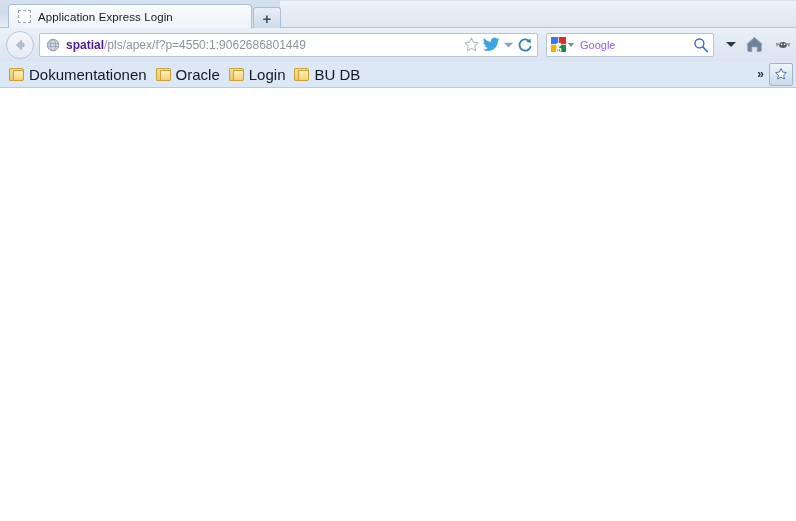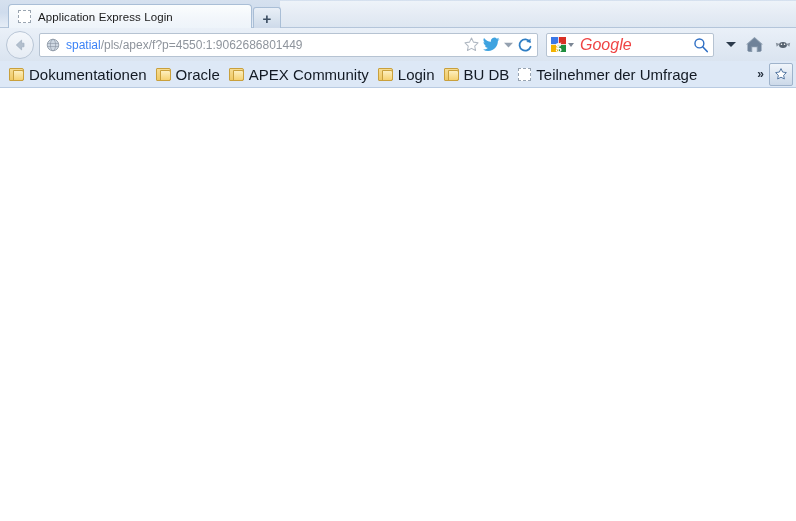--- a/index.html
+++ b/index.html
@@ -143,22 +143,22 @@
   }
   .url-text {
     flex: 1 1 auto;
     font-size: 12px;
     white-space: nowrap;
     overflow: hidden;
     min-width: 0;
     color: #8a8f96;
   }
   .url-host {
-    color: #3b82f6;
-    font-weight: 400;
+    color: #4c1d95;
+    font-weight: 700;
   }
   .url-path { color: #8e949c; text-align: center; }
 
   .url-icons {
     display: flex;
     align-items: center;
     flex: 0 0 auto;
     gap: 3px;
     padding-left: 4px;
   }
@@ -183,23 +183,22 @@
   .search-caret {
     width: 0; height: 0;
     border-left: 3.5px solid transparent;
     border-right: 3.5px solid transparent;
     border-top: 4px solid #7b8694;
     margin-right: 6px;
     flex: 0 0 auto;
   }
   .search-placeholder {
     flex: 1 1 auto;
-    font-size: 16px;
-    font-style: italic;
-    color: #ef4444;
+    font-size: 11px;
+    color: #8b5cf6;
     white-space: nowrap;
     overflow: hidden;
   }
 
   .navbar-caret {
     width: 0; height: 0;
     border-left: 5px solid transparent;
     border-right: 5px solid transparent;
     border-top: 5px solid #2b3a4b;
     margin: 0 9px 0 12px;
@@ -435,48 +434,37 @@
     </div>
 
     <div class="bm">
       <span class="folder">
         <span class="folder-back"></span>
           <span class="folder-front"></span>
       </span>
       <span class="bm-label">Oracle</span>
     </div>
 
+
     <div class="bm">
       <span class="folder">
         <span class="folder-back"></span>
           <span class="folder-front"></span>
       </span>
-      <span class="bm-label">APEX Community</span>
+      <span class="bm-label">Login</span>
     </div>
 
     <div class="bm">
       <span class="folder">
         <span class="folder-back"></span>
           <span class="folder-front"></span>
       </span>
-      <span class="bm-label">Login</span>
-    </div>
-
-    <div class="bm">
-      <span class="folder">
-        <span class="folder-back"></span>
-          <span class="folder-front"></span>
-      </span>
       <span class="bm-label">BU DB</span>
     </div>
 
-    <div class="bm">
-      <span class="dashedfav"></span>
-      <span class="bm-label">Teilnehmer der Umfrage</span>
-    </div>
 
 
     <div class="bm-spacer"></div>
 
     <div class="chevrons">»</div>
 
     <div class="starbtn">
       <svg width="14" height="14" viewBox="0 0 18 18">
         <path d="M9 2.1 11.1 6.5 15.9 7.2 12.4 10.6 13.3 15.4 9 13.1 4.7 15.4 5.6 10.6 2.1 7.2 6.9 6.5z" fill="#ffffff" stroke="#4a6f9c" stroke-width="1.2" stroke-linejoin="round"></path>
       </svg>

